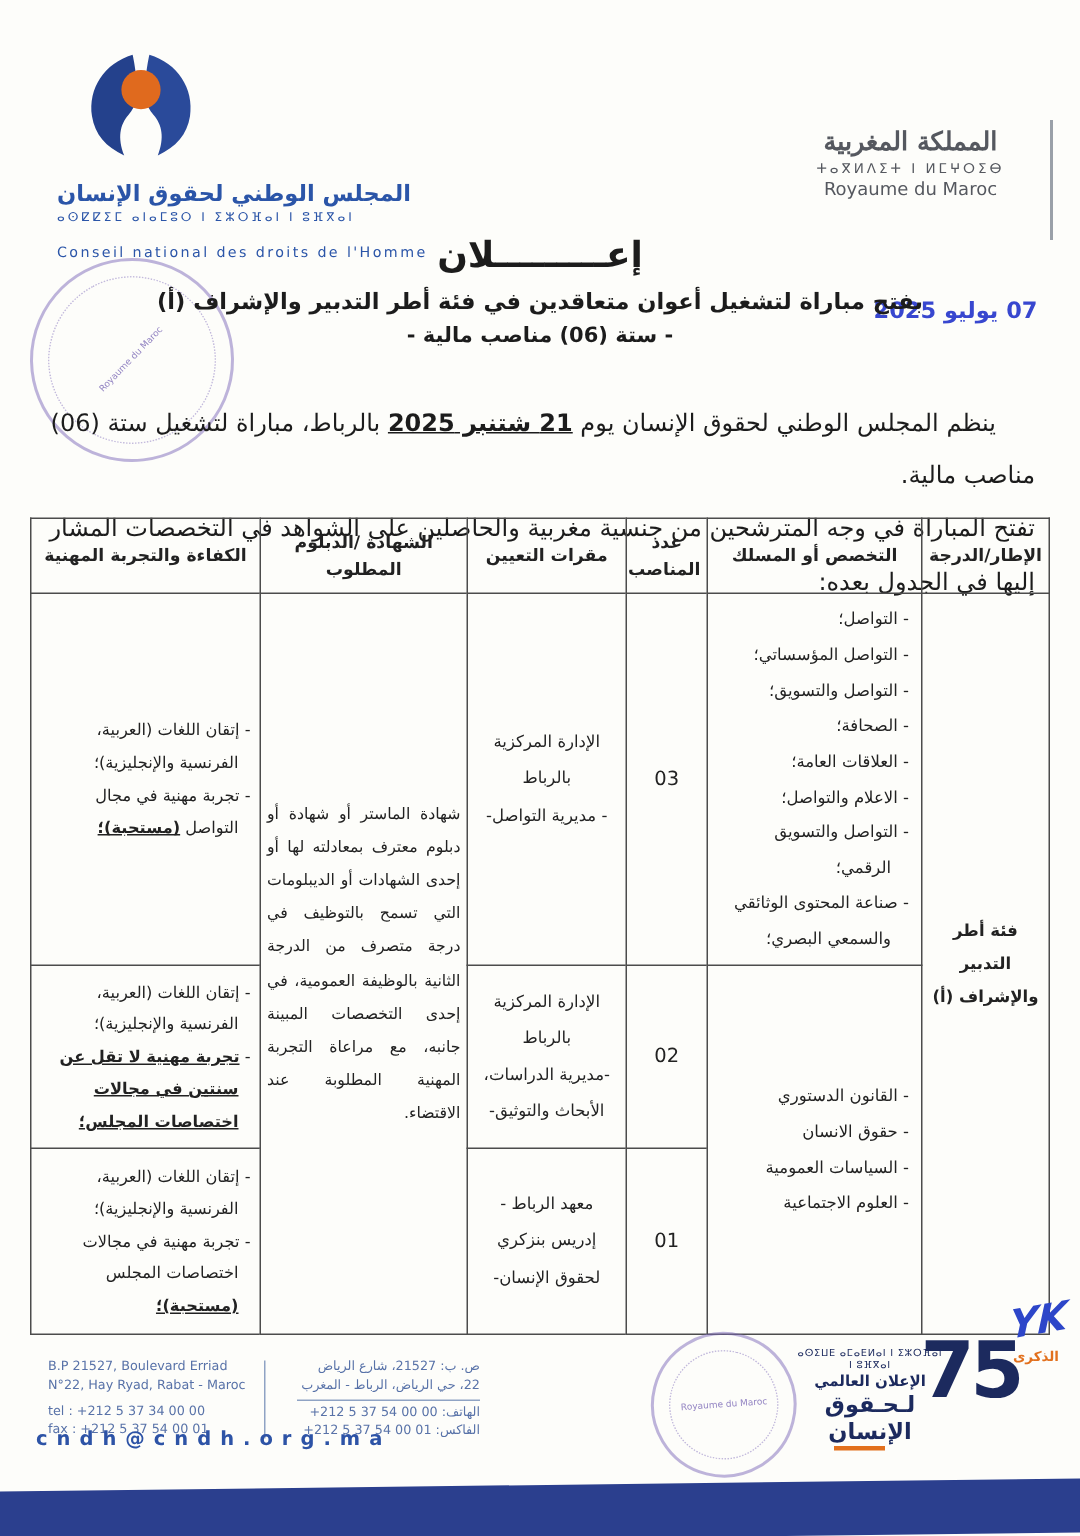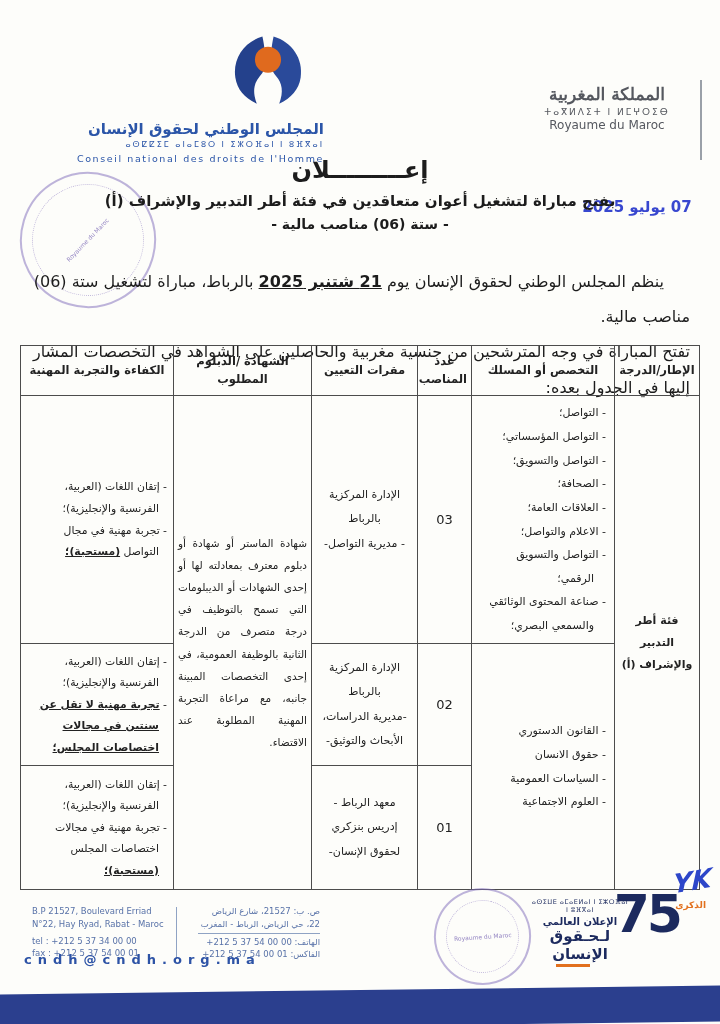--- a/index.html
+++ b/index.html
@@ -3,24 +3,24 @@
 <meta charset="utf-8">
 <style>
   * { margin:0; padding:0; box-sizing:border-box; }
   body { background:#888; font-family:"DejaVu Sans", sans-serif; }
   .page {
     position:relative; width:720px; height:1024px; margin:0 auto;
     background:#fdfdfa; overflow:hidden; direction:rtl; color:#1c1c1c;
   }
 
   
-  .council-block { position:absolute; top:28px; left:38px; width:286px; text-align:right; direction:rtl; }
+  .council-block { position:absolute; top:28px; left:38px; width:286px; text-align:left; direction:rtl; }
   .council-ar { color:#2b55a8; font-size:15px; font-weight:bold; margin-top:2px; }
   .council-tif { color:#2b55a8; font-size:8px; letter-spacing:2px; margin-top:2px; }
-  .council-fr { color:#2b55a8; font-size:9.5px; letter-spacing:1.6px; margin-top:4px; direction:ltr; }
+  .council-fr { color:#2b55a8; font-size:9.5px; letter-spacing:1.6px; margin-top:14px; direction:ltr; }
 
   .kingdom-block { position:absolute; top:84px; right:28px; width:170px; text-align:center; color:#55585f; }
   .kingdom-ar { font-size:17px; font-weight:bold; font-family:"DejaVu Serif", serif; }
   .kingdom-tif { font-size:9px; letter-spacing:2px; margin-top:3px; }
   .kingdom-fr { font-size:12px; margin-top:1px; direction:ltr; }
   .kingdom-rule { position:absolute; top:80px; right:18px; width:2px; height:80px; background:#9aa0a8; }
 
   
   .stamp { position:absolute; border:2px solid rgba(125,105,185,0.5); border-radius:50%;
            display:flex; align-items:center; justify-content:center; }

